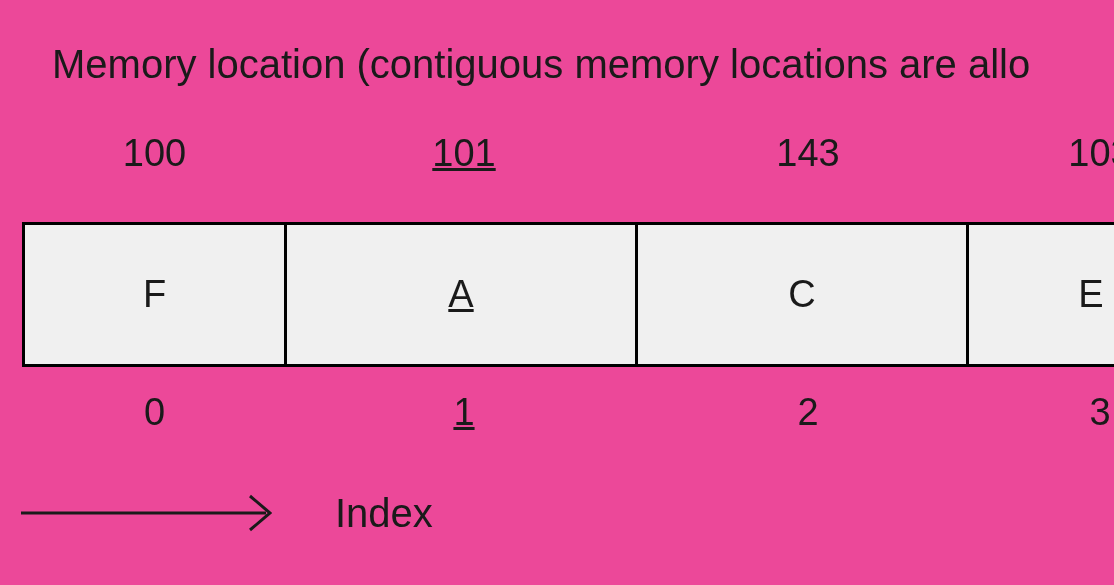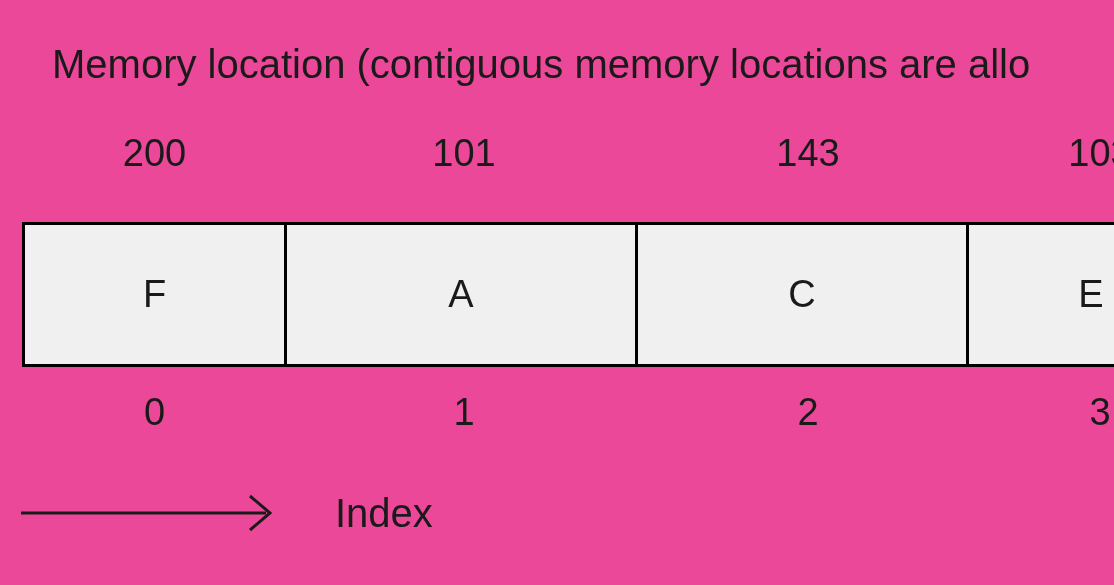--- a/index.html
+++ b/index.html
@@ -27,21 +27,21 @@
   }
   .addresses { top: 130px; }
   .indices   { top: 389px; }
   .addr, .idx {
     font-size: 38px;
     line-height: 46px;
     text-align: center;
     white-space: nowrap;
   }
   .w0 { width: 265px; }
-  .w1 { width: 354px; }
+  .w1 { width: 354px; text-decoration: underline; }
   .w2 { width: 334px; }
   .w3 { width: 250px; }
   .cells { top: 222px; }
   .cell {
     box-sizing: border-box;
     height: 145px;
     background: #f0f0f0;
     border: 3px solid #000000;
     display: flex;
     align-items: center;
@@ -65,21 +65,21 @@
   }
 </style>
 </head>
 <body>
 
 <div class="canvas">
 
   <div class="title">Memory location (contiguous memory locations are allo</div>
 
   <div class="row addresses">
-    <div class="addr w0">200</div>
+    <div class="addr w0">100</div>
     <div class="addr w1">101</div>
     <div class="addr w2">143</div>
     <div class="addr w3">103</div>
   </div>
 
   <div class="row cells">
     <div class="cell w0">
       <span>F</span>
     </div>
     <div class="cell w1">

